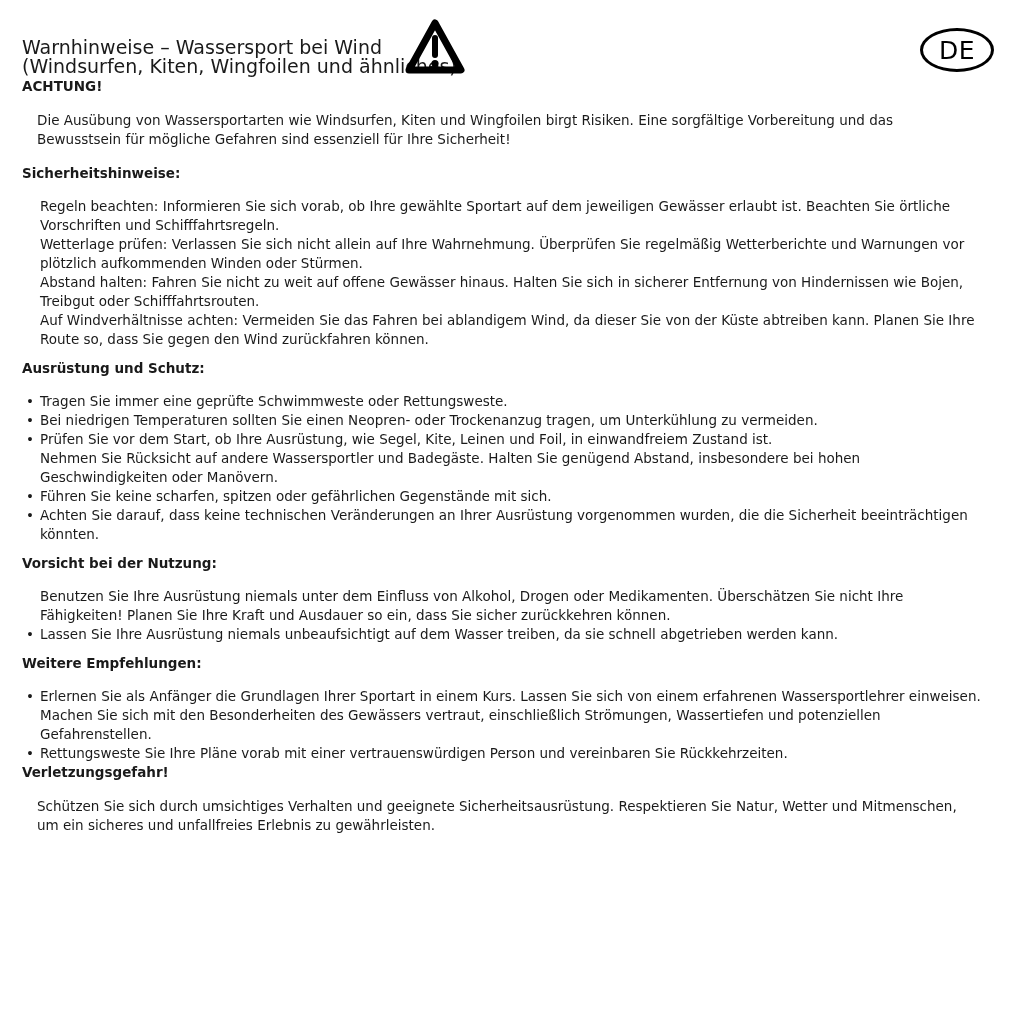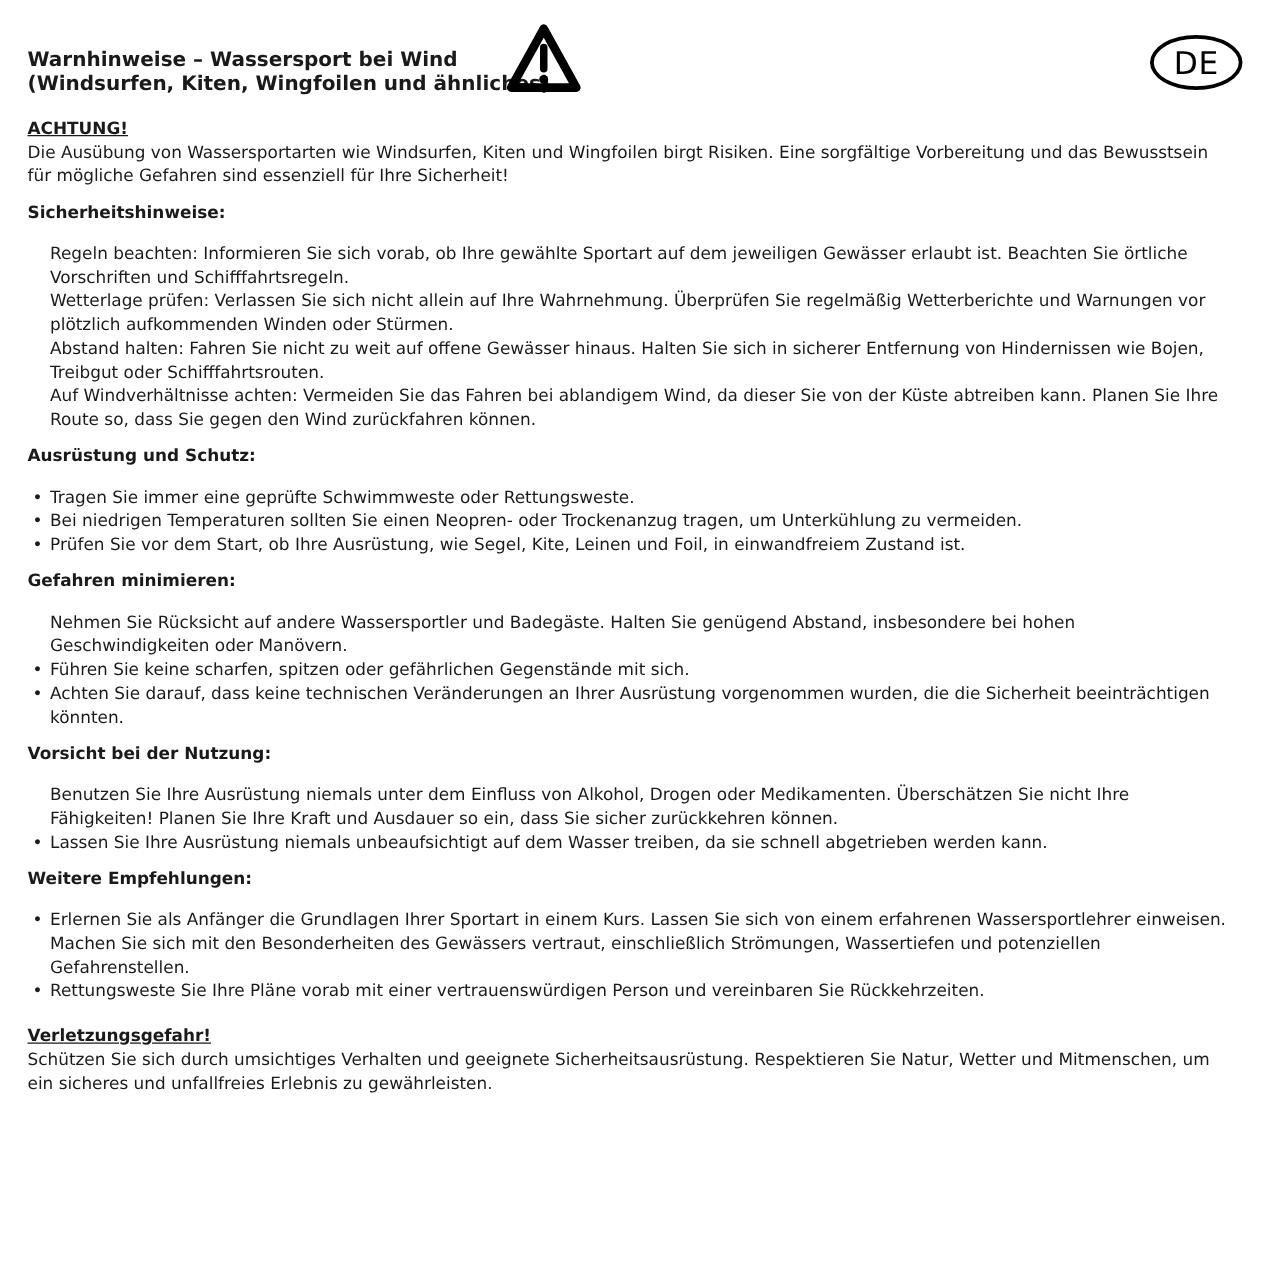--- a/index.html
+++ b/index.html
@@ -17,22 +17,22 @@
     overflow: hidden;
   }
   .header {
     position: relative;
     height: 77px;
   }
   .title-block {
     position: absolute;
     left: 22px;
     top: 38px;
-    font-weight: bold;
-    font-size: 16px;
+    font-weight: normal;
+    font-size: 19px;
     line-height: 19px;
     white-space: nowrap;
   }
   .warning-triangle {
     position: absolute;
     left: 404px;
     top: 15px;
     width: 62px;
     height: 62px;
   }
@@ -55,25 +55,24 @@
   .content {
     padding: 0 34px 0 22px;
   }
   h2 {
     font-size: 13.5px;
     line-height: 19px;
     font-weight: bold;
     margin: 10px 0 14px 0;
   }
   h2.tight {
-    margin: 17px 0 0 0;
-    text-decoration: underline;
+    margin: 0 0 0 0;
   }
   p.body-text {
-    margin: 0;
+    margin: 15px;
   }
   .item {
     position: relative;
     padding-left: 18px;
     margin: 0;
   }
   .item.bullet::before {
     content: "\2022";
     position: absolute;
     left: 4px;
@@ -112,21 +111,20 @@
   </section>
 
   <section>
     <h2>Ausrüstung und Schutz:</h2>
     <p class="item bullet">Tragen Sie immer eine geprüfte Schwimmweste oder Rettungsweste.</p>
     <p class="item bullet">Bei niedrigen Temperaturen sollten Sie einen Neopren- oder Trockenanzug tragen, um Unterkühlung zu vermeiden.</p>
     <p class="item bullet">Prüfen Sie vor dem Start, ob Ihre Ausrüstung, wie Segel, Kite, Leinen und Foil, in einwandfreiem Zustand ist.</p>
   </section>
 
   <section>
-    <h2>Gefahren minimieren:</h2>
     <p class="item">Nehmen Sie Rücksicht auf andere Wassersportler und Badegäste. Halten Sie genügend Abstand, insbesondere bei hohen Geschwindigkeiten oder Manövern.</p>
     <p class="item bullet">Führen Sie keine scharfen, spitzen oder gefährlichen Gegenstände mit sich.</p>
     <p class="item bullet">Achten Sie darauf, dass keine technischen Veränderungen an Ihrer Ausrüstung vorgenommen wurden, die die Sicherheit beeinträchtigen könnten.</p>
   </section>
 
   <section>
     <h2>Vorsicht bei der Nutzung:</h2>
     <p class="item">Benutzen Sie Ihre Ausrüstung niemals unter dem Einfluss von Alkohol, Drogen oder Medikamenten. Überschätzen Sie nicht Ihre Fähigkeiten! Planen Sie Ihre Kraft und Ausdauer so ein, dass Sie sicher zurückkehren können.</p>
     <p class="item bullet">Lassen Sie Ihre Ausrüstung niemals unbeaufsichtigt auf dem Wasser treiben, da sie schnell abgetrieben werden kann.</p>
   </section>

